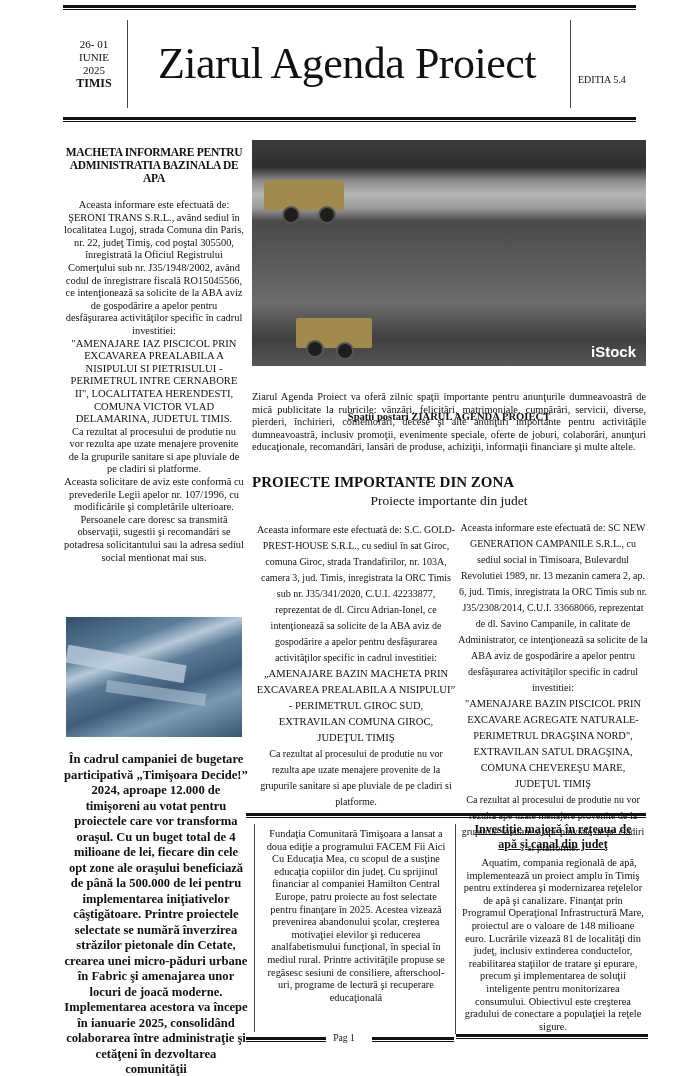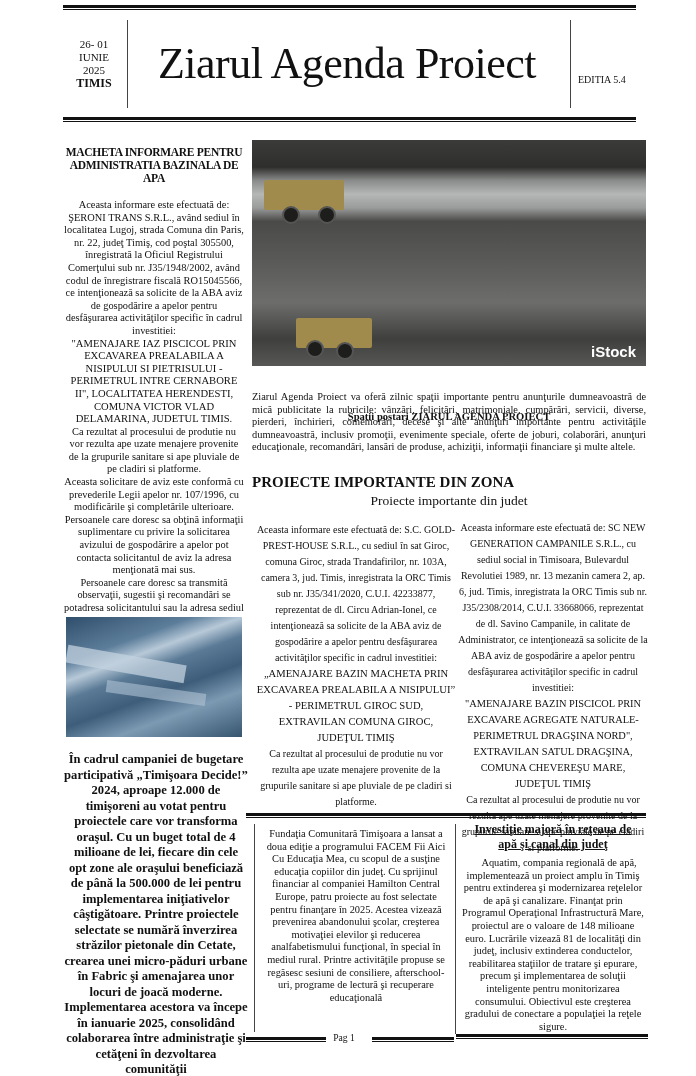--- a/index.html
+++ b/index.html
@@ -46,21 +46,20 @@
 <div class="vline" style="left:570px; top:20px; height:88px;"></div>
 <div class="abs edition">EDITIA 5.4</div>
 <div class="dbl" style="left:63px; top:117px; width:573px;"></div>
 
 <div class="col" style="left:64px; top:146px; width:180px;">
   <div class="h1">MACHETA INFORMARE PENTRU ADMINISTRATIA BAZINALA DE APA</div>
   <div class="p" style="margin-top:14px;">Aceasta informare este efectuată de: ŞERONI TRANS S.R.L., având sediul în localitatea Lugoj, strada Comuna din Paris, nr. 22, judeţ Timiş, cod poştal 305500, înregistrată la Oficiul Registrului Comerţului sub nr. J35/1948/2002, având codul de înregistrare fiscală RO15045566, ce intenţionează sa solicite de la ABA aviz de gospodărire a apelor pentru desfăşurarea activităţilor specific în cadrul investitiei:</div>
   <div class="p" style="font-size:10.6px;">"AMENAJARE IAZ PISCICOL PRIN EXCAVAREA PREALABILA A NISIPULUI SI PIETRISULUI - PERIMETRUL INTRE CERNABORE II", LOCALITATEA HERENDESTI, COMUNA VICTOR VLAD DELAMARINA, JUDETUL TIMIS.</div>
   <div class="p">Ca rezultat al procesului de produtie nu vor rezulta  ape uzate menajere provenite de la grupurile sanitare si ape pluviale de pe cladiri si platforme.</div>
   <div class="p">Aceasta solicitare de aviz este conformă cu prevederile Legii apelor nr. 107/1996, cu modificările şi completările ulterioare.</div>
-  <div class="p">Persoanele care doresc sa obţină informaţii suplimentare cu privire la solicitarea avizului de gospodărire a apelor pot contacta solicitantul de aviz la adresa menţionată mai sus.</div>
   <div class="p">Persoanele care doresc sa transmită observaţii, sugestii şi recomandări se potadresa solicitantului sau la adresa sediul social mentionat mai sus.</div>
 </div>
 
 <div class="abs photo2">
   <div class="abs" style="left:0; top:38px; width:120px; height:18px; background:#c3d2df; transform:rotate(10deg); opacity:0.75;"></div>
   <div class="abs" style="left:40px; top:70px; width:100px; height:12px; background:#b0c3d3; transform:rotate(8deg); opacity:0.6;"></div>
 </div>
 
 <div class="col bigb" style="left:64px; top:752px; width:184px;">În cadrul campaniei de bugetare participativă „Timişoara Decide!” 2024, aproape 12.000 de timişoreni au votat pentru proiectele care vor transforma oraşul. Cu un buget total de 4 milioane de lei, fiecare din cele opt zone ale oraşului beneficiază de până la 500.000 de lei pentru implementarea iniţiativelor câştigătoare. Printre proiectele selectate se numără înverzirea străzilor pietonale din Cetate, crearea unei micro-păduri urbane în Fabric şi amenajarea unor locuri de joacă moderne. Implementarea acestora va începe în ianuarie 2025, consolidând colaborarea între administraţie şi cetăţeni în dezvoltarea comunităţii</div>
 

